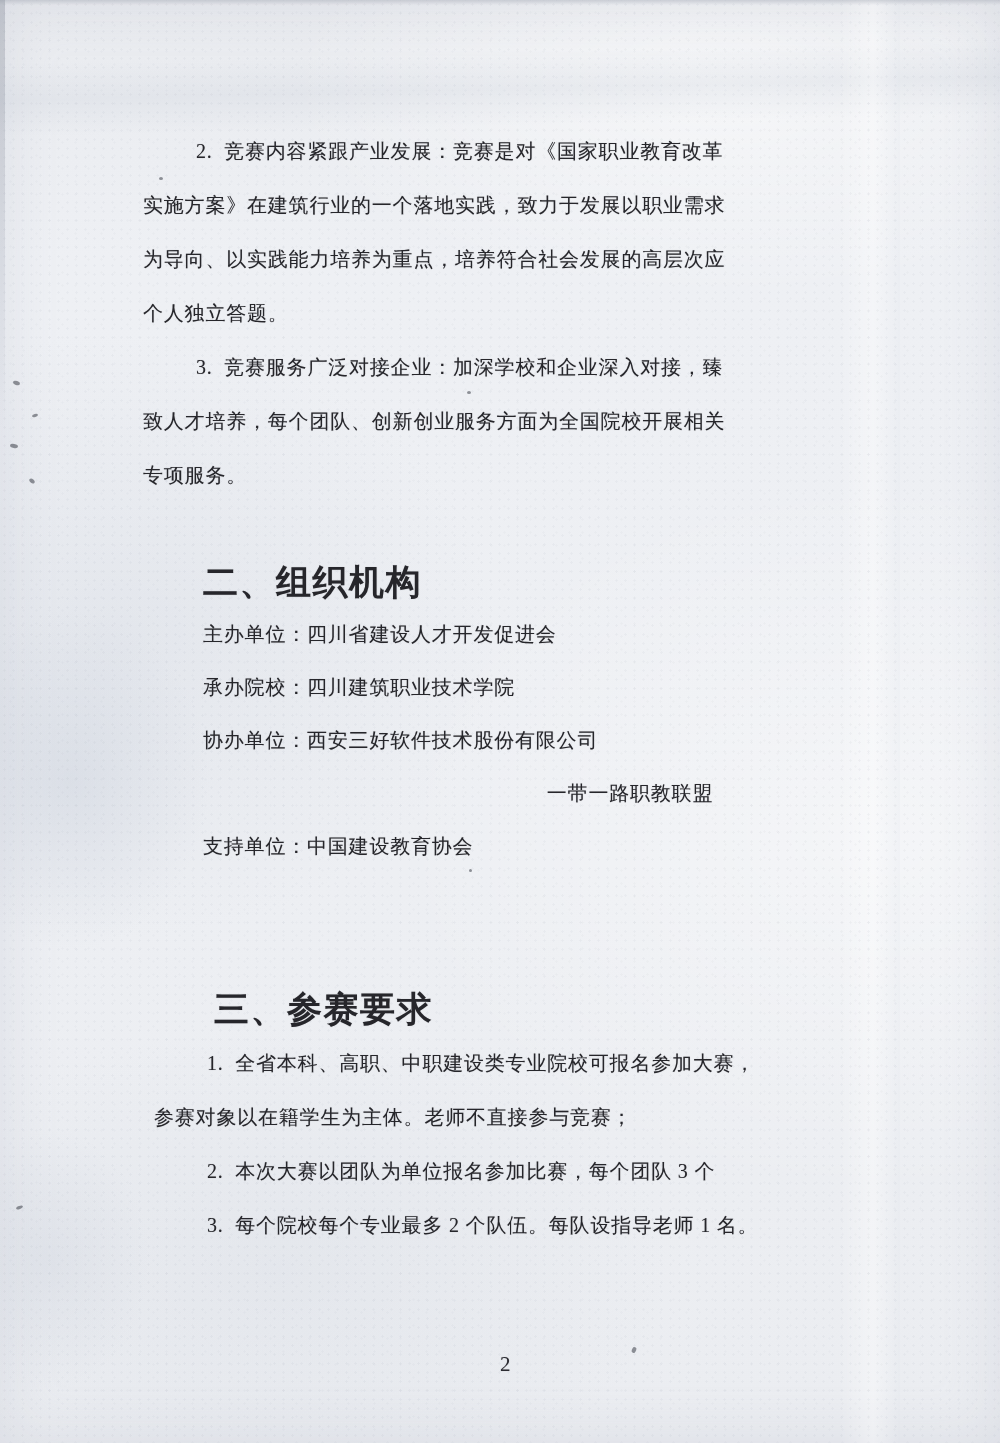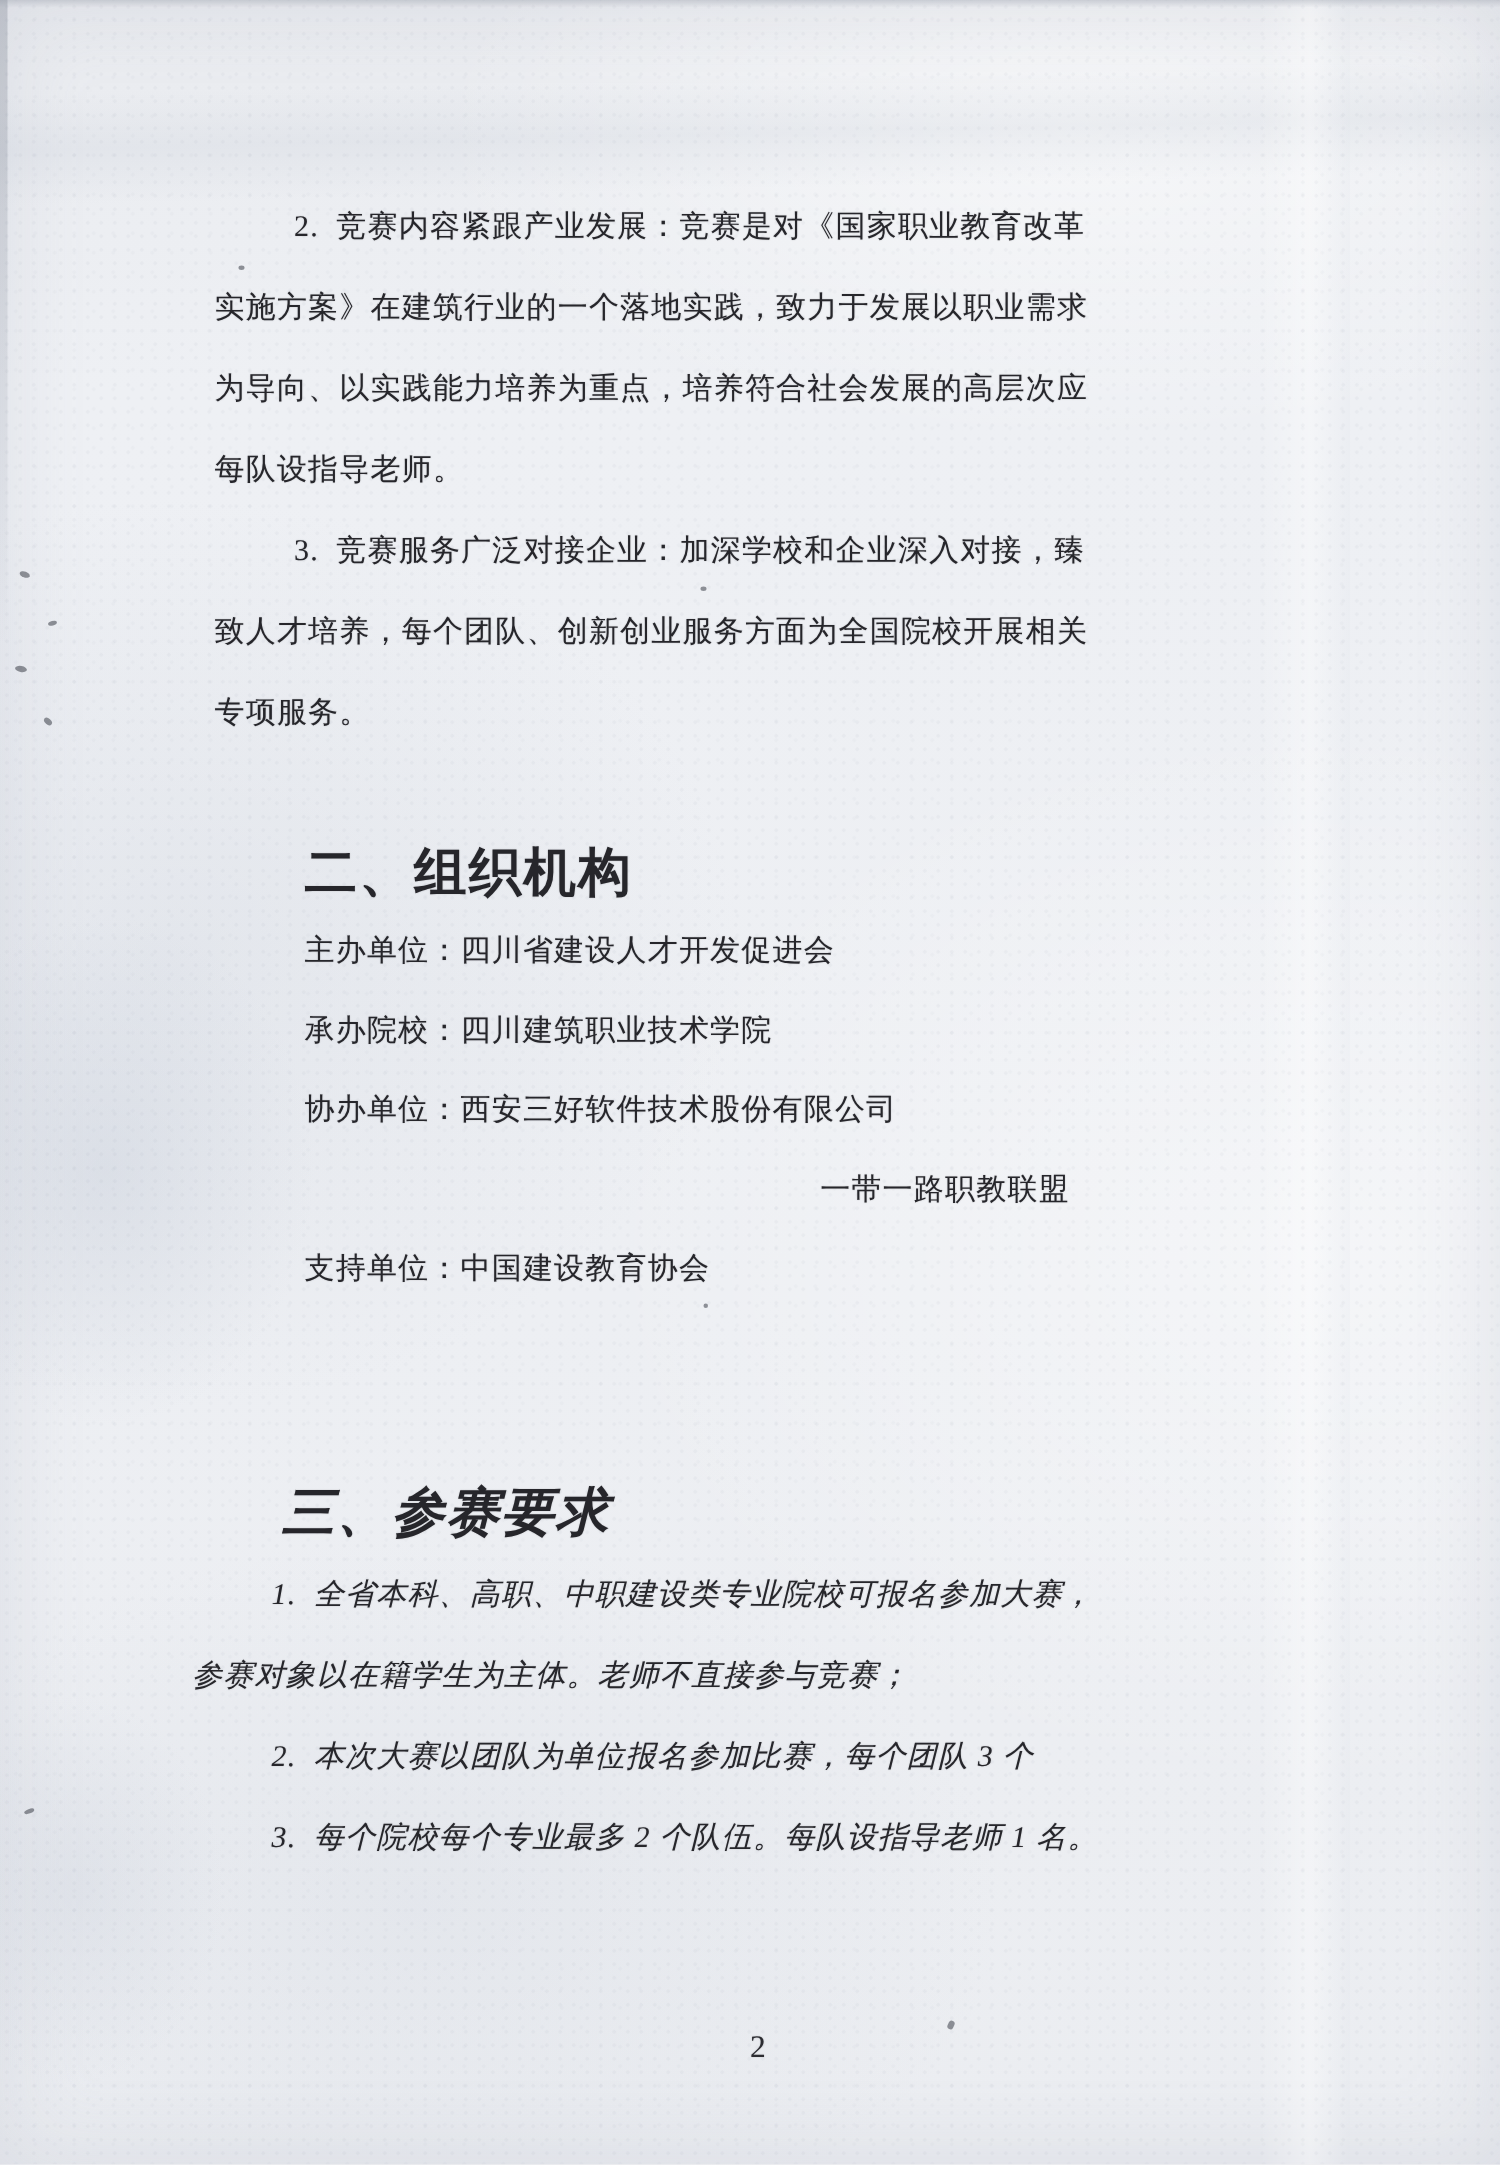--- a/index.html
+++ b/index.html
@@ -77,21 +77,21 @@
     line-height: 54px;
   }
   .first { padding-left: 53px; }
 
   .intro { position: absolute; left: 143px; top: 124px; width: 780px; }
 
   .org { position: absolute; left: 203px; top: 555px; width: 720px; }
   .org .line { height: 53px; line-height: 53px; }
   .org .cont { margin-left: 134px; text-align: center; }
 
-  .req { position: absolute; left: 128px; top: 982px; width: 780px; font-style: italic; }
+  .req { position: absolute; left: 154px; top: 982px; width: 780px; }
   .req .heading { margin-left: 60px; }
 
   .heading {
     font-family: "Liberation Sans", "DejaVu Sans", sans-serif;
     font-weight: 700;
     font-size: 35px;
     letter-spacing: 1.5px;
     height: 53px;
     line-height: 53px;
     white-space: pre;
@@ -126,21 +126,21 @@
   <div class="speck sp5"></div>
   <div class="speck sp6"></div>
   <div class="speck sp7"></div>
   <div class="speck sp8"></div>
   <div class="speck sp9"></div>
 
   <section class="intro">
     <div class="line first">2.  竞赛内容紧跟产业发展：竞赛是对《国家职业教育改革</div>
     <div class="line">实施方案》在建筑行业的一个落地实践，致力于发展以职业需求</div>
     <div class="line">为导向、以实践能力培养为重点，培养符合社会发展的高层次应</div>
-    <div class="line">每队设指导老师。</div>
+    <div class="line">个人独立答题。</div>
     <div class="line first">3.  竞赛服务广泛对接企业：加深学校和企业深入对接，臻</div>
     <div class="line">致人才培养，每个团队、创新创业服务方面为全国院校开展相关</div>
     <div class="line">专项服务。</div>
   </section>
 
   <section class="org">
     <div class="heading">二、组织机构</div>
     <div class="line">主办单位：四川省建设人才开发促进会</div>
     <div class="line">承办院校：四川建筑职业技术学院</div>
     <div class="line">协办单位：西安三好软件技术股份有限公司</div>

